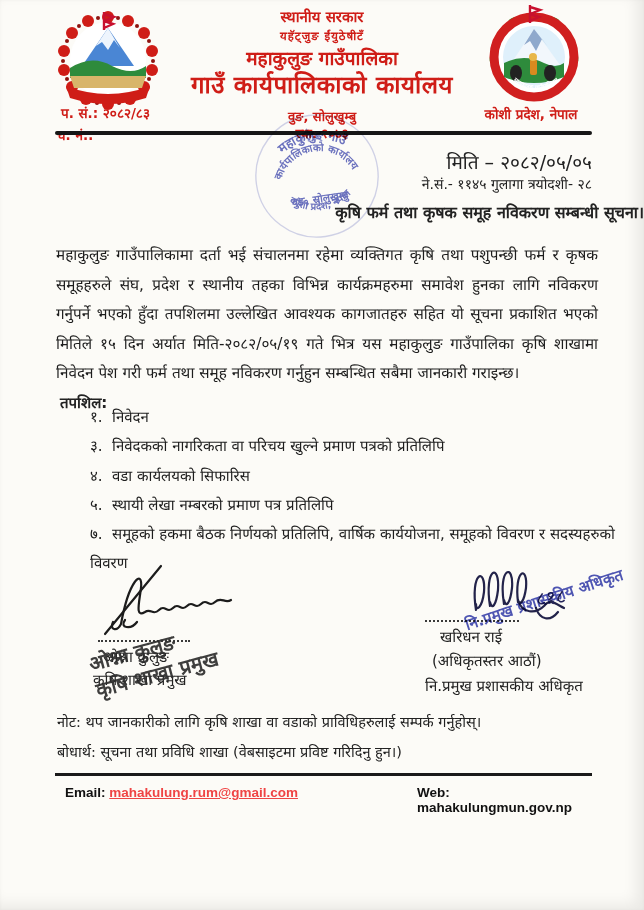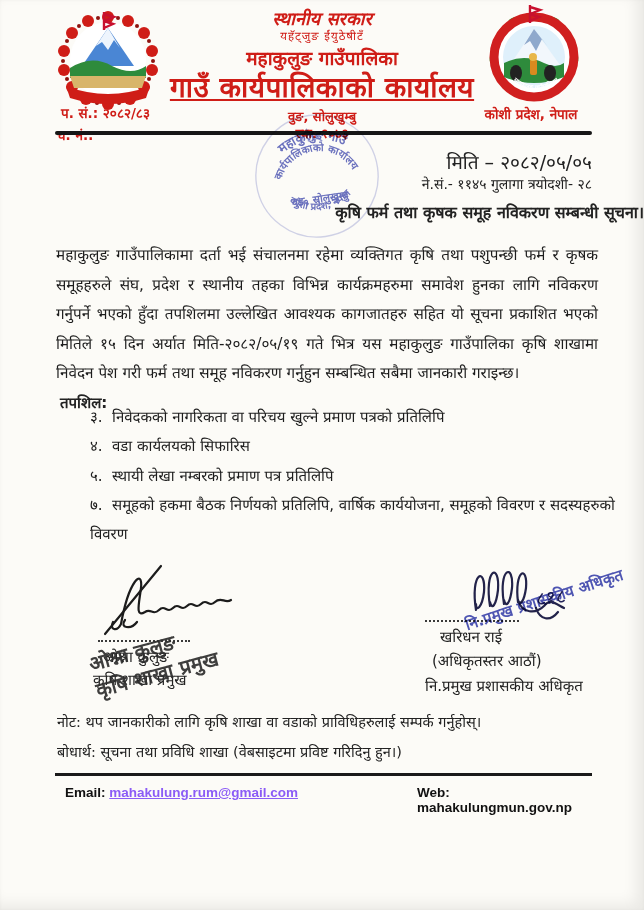--- a/index.html
+++ b/index.html
@@ -9,24 +9,24 @@
     background:#fcfbf7;
     box-shadow: inset -8px -6px 14px rgba(0,0,0,.07), inset 0 0 3px rgba(0,0,0,.04);
     font-family:"DejaVu Sans", sans-serif;
     color:#222; overflow:hidden;
   }
   .abs { position:absolute; }
   .red { color:#cf1d17; }
   .ctr { left:0; right:0; text-align:center; }
 
   
-  .hdr-gov      { top:6px;  font-size:18px; font-weight:bold;font-style:italic; }
-  .hdr-kirat    { top:28px; font-size:11.5px; font-weight:normal; letter-spacing:1px; }
+  .hdr-gov      { top:6px;  font-size:15px; font-weight:bold; }
+  .hdr-kirat    { top:28px; font-size:11.5px; font-weight:bold; letter-spacing:1px; }
   .hdr-muni     { top:45px; font-size:19px; font-weight:bold; }
-  .hdr-office   { top:67px; font-size:28px; font-weight:bold; letter-spacing:.5px;text-decoration:underline; }
+  .hdr-office   { top:67px; font-size:24px; font-weight:bold; letter-spacing:.5px; }
   .hdr-place    { top:107px; font-size:13px; font-weight:bold; }
   .hdr-estd     { top:124px; font-size:13px; font-weight:bold; }
   .ref-no       { left:48px; top:104px; font-size:13.5px; font-weight:bold;margin-left:13px; }
   .disp-no      { left:57px; top:126px; font-size:13.5px; font-weight:bold; }
   .province     { left:468px; top:105px; width:126px; text-align:center; font-size:13.5px; font-weight:bold; }
 
   .rule-top { left:55px; top:131px; width:537px; height:4px; background:#161616; border-radius:2px; z-index:1; }
   .rule-bottom { left:55px; top:773px; width:537px; height:3px; background:#1a1a1a; }
 
   
@@ -66,21 +66,21 @@
   .stamp-right { left:462px; top:614px; transform:rotate(-18deg); transform-origin:left top;
     font-size:15.5px; font-weight:bold; color:#3b43b0; opacity:.9; white-space:nowrap; mix-blend-mode:multiply; }
 
   .note-line { left:57px; top:711px; font-size:14.5px; }
   .cc-line   { left:57px; top:741px; font-size:14.5px; }
 
   
   .footer-row { left:65px; top:785px; width:530px; font-family:"Liberation Sans",sans-serif; font-size:13.5px; font-weight:bold; color:#111; }
   .footer-email { position:absolute; left:0; top:0; }
   .footer-web   { position:absolute; left:336px; top:0;margin-left:16px; }
-  .email-link { color:#8b5cf6; text-decoration:underline; font-weight:bold;text-align:center; }
+  .email-link { color:#ef4444; text-decoration:underline; font-weight:bold;text-align:center; }
 
   
   .emblem-left  { left:52px;  top:8px; width:112px; height:108px; }
   .emblem-right { left:478px; top:5px; width:112px; height:101px; }
 </style>
 </head>
 <body>
 
 <div class="page">
 
@@ -193,20 +193,21 @@
 
   <div class="abs date-line">मिति – २०८२/०५/०५</div>
   <div class="abs ns-line">ने.सं.- ११४५ गुलागा त्रयोदशी- २८</div>
 
   <div class="abs ctr subject">कृषि फर्म तथा कृषक समूह नविकरण सम्बन्धी सूचना।</div>
 
   <div class="abs body-par">महाकुलुङ गाउँपालिकामा दर्ता भई संचालनमा रहेमा व्यक्तिगत कृषि तथा पशुपन्छी फर्म र कृषक समूहहरुले संघ, प्रदेश र स्थानीय तहका विभिन्न कार्यक्रमहरुमा समावेश हुनका लागि नविकरण गर्नुपर्ने भएको हुँदा तपशिलमा उल्लेखित आवश्यक कागजातहरु सहित यो सूचना प्रकाशित भएको मितिले १५ दिन अर्यात मिति-२०८२/०५/१९ गते भित्र यस महाकुलुङ गाउँपालिका कृषि शाखामा निवेदन पेश गरी फर्म तथा समूह नविकरण गर्नुहुन सम्बन्धित सबैमा जानकारी गराइन्छ।</div>
 
   <div class="abs details-head">तपशिल:</div>
   <ol class="abs details-list">
+    <li><span class="num">१.</span><span>निवेदन</span></li>
     <li><span class="num">३.</span><span>निवेदकको नागरिकता वा परिचय खुल्ने प्रमाण पत्रको प्रतिलिपि</span></li>
     <li><span class="num">४.</span><span>वडा कार्यलयको सिफारिस</span></li>
     <li><span class="num">५.</span><span>स्थायी लेखा नम्बरको प्रमाण पत्र प्रतिलिपि</span></li>
     <li><span class="num">७.</span><span>समूहको हकमा बैठक निर्णयको प्रतिलिपि, वार्षिक कार्ययोजना, समूहको विवरण र सदस्यहरुको विवरण</span></li>
   </ol>
 
   <svg class="abs sig-svg sig-left" viewBox="0 0 160 82">
     <g stroke="#1c1c1c" stroke-width="2.2" fill="none">
       <path d="M18,64 C14,72 22,74 26,66 C34,22 48,10 46,30 C44,46 40,60 50,54 C56,50 58,58 64,52 C70,46 72,56 78,50 C84,44 86,54 92,48 C98,42 100,52 106,46 C112,40 114,50 120,44 C126,38 130,46 136,42"></path>
       <path d="M10,76 L66,8"></path>

